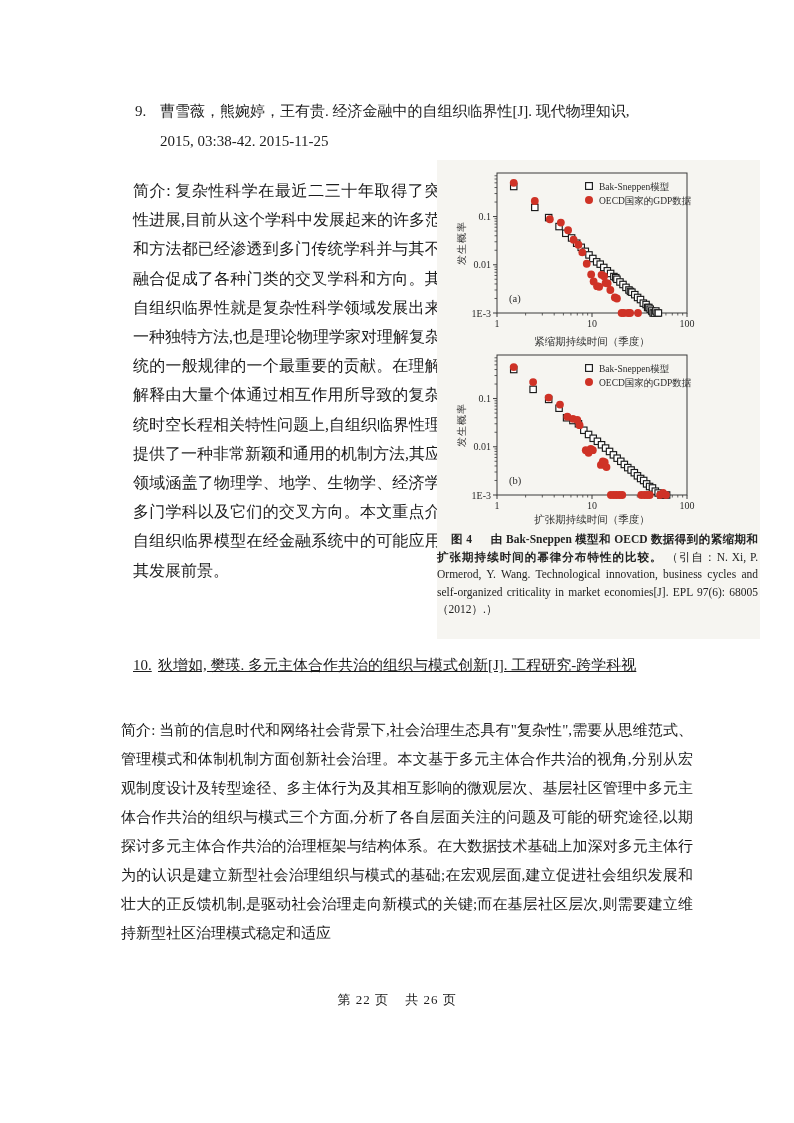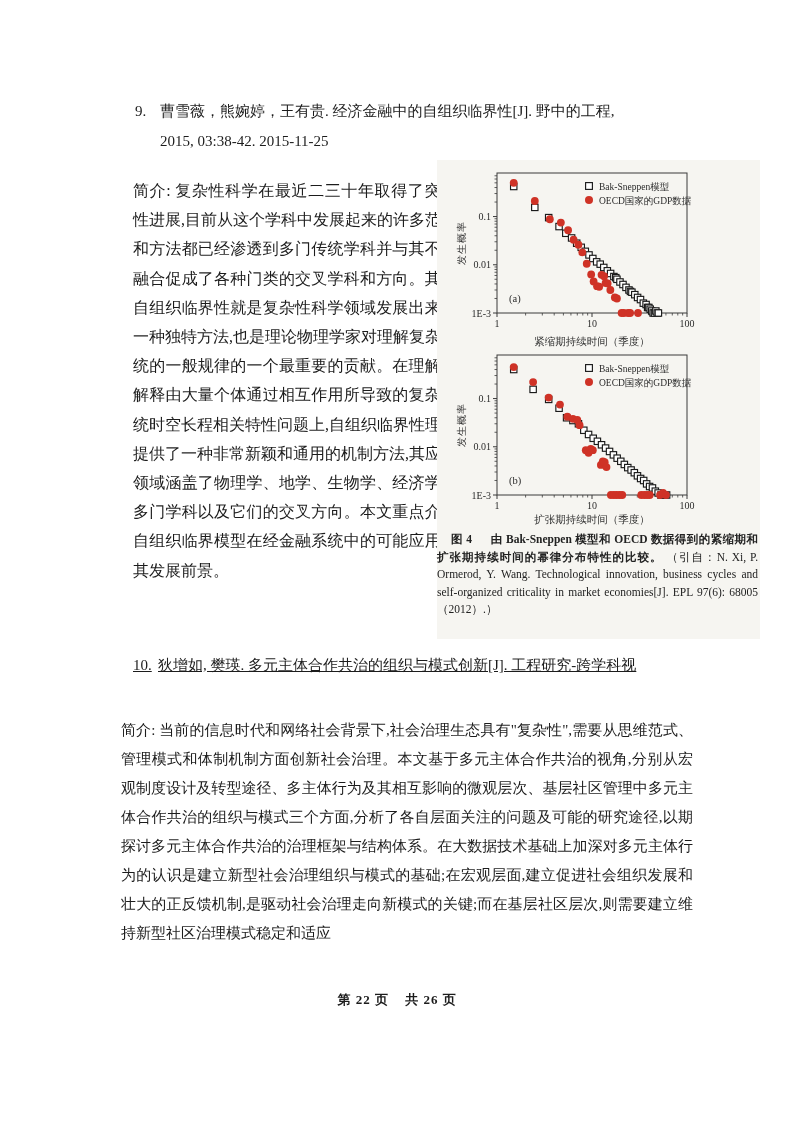--- a/index.html
+++ b/index.html
@@ -49,34 +49,34 @@
     color:#222;
   }
   #caption .cap-label{font-weight:bold;}
   #caption .cap-cn{font-weight:bold;}
   #caption .cap-cite{font-weight:normal;}
   #footer{
     position:absolute;
     left:0;right:0;top:991px;
     text-align:center;
     font-size:13px;
-    font-weight:bold;
+    font-weight:normal;
     letter-spacing:1px;
   }
   #footer span{margin:0 6px;}
 </style>
 </head>
 <body>
 
 <div class="page">
 
   <div class="ref" id="ref9" style="left:135px;top:96px;">
     <div class="num">9.</div>
     <div class="body">
-      <div>曹雪薇，熊婉婷，王有贵. 经济金融中的自组织临界性[J]. 野中的工程,</div>
+      <div>曹雪薇，熊婉婷，王有贵. 经济金融中的自组织临界性[J]. 现代物理知识,</div>
       <div>2015, 03:38-42. 2015-11-25</div>
     </div>
   </div>
 
   <div class="abstract" id="intro1">简介: 复杂性科学在最近二三十年取得了突破性进展,目前从这个学科中发展起来的许多范式和方法都已经渗透到多门传统学科并与其不断融合促成了各种门类的交叉学科和方向。其中自组织临界性就是复杂性科学领域发展出来的一种独特方法,也是理论物理学家对理解复杂系统的一般规律的一个最重要的贡献。在理解和解释由大量个体通过相互作用所导致的复杂系统时空长程相关特性问题上,自组织临界性理论提供了一种非常新颖和通用的机制方法,其应用领域涵盖了物理学、地学、生物学、经济学等多门学科以及它们的交叉方向。本文重点介绍自组织临界模型在经金融系统中的可能应用及其发展前景。</div>
 
   <div id="figure">
     <svg id="chart-a" width="290" height="190">
         <rect x="43" y="13" width="190" height="140" fill="none" stroke="#3a3a3a" stroke-width="1"></rect>
         <line x1="43" y1="153" x2="43" y2="157" stroke="#3a3a3a" stroke-width="1"></line>

